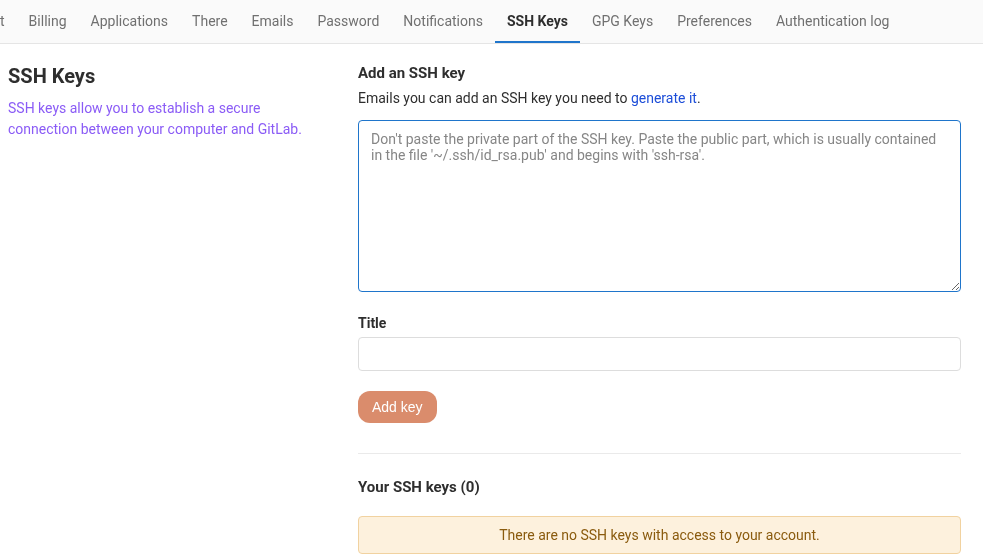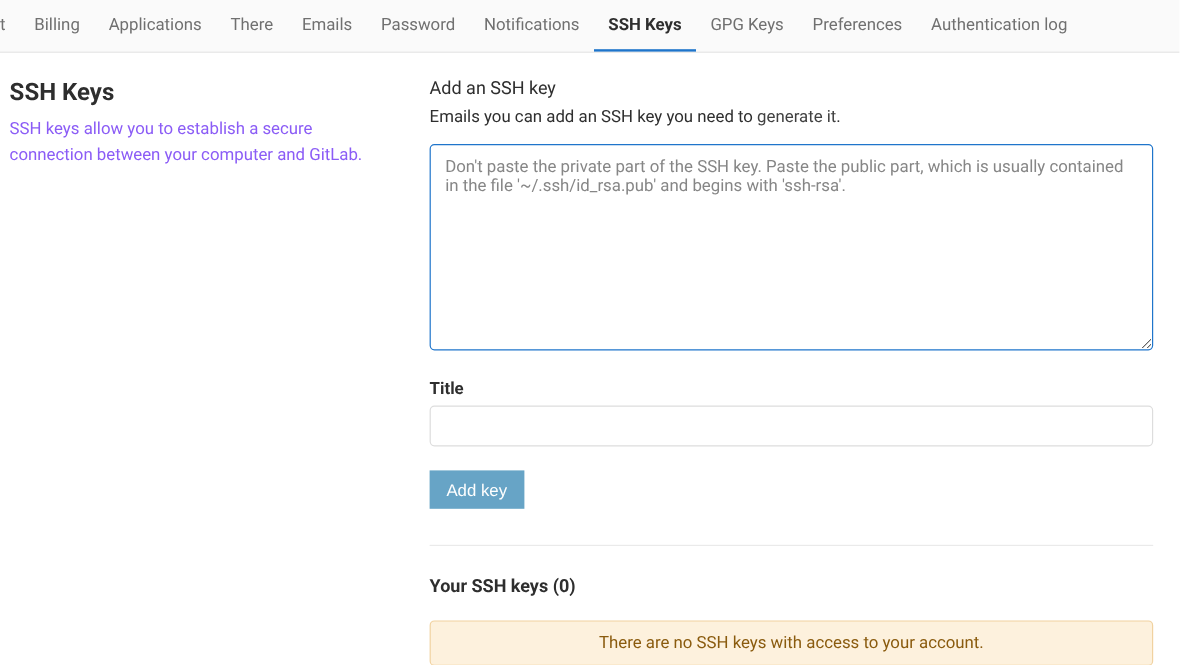--- a/index.html
+++ b/index.html
@@ -51,28 +51,28 @@
       font-weight: 700;
       margin-bottom: 10px;
       color: #2e2e2e;
     }
     .desc {
       color: #8b5cf6;
       line-height: 1.5;
     }
     h2.section-title {
       font-size: 15px;
-      font-weight: 400;
+      font-weight: 700;
       margin-bottom: 8px;
     }
     .helper {
       margin-bottom: 14px;
     }
     .helper a {
-      color: #404040;
+      color: #1d4ed8;
       text-decoration: none;
     }
     label.field-label {
       display: block;
       font-weight: 700;
       font-size: 14px;
       margin-bottom: 6px;
     }
     textarea.key-input {
       width: 100%;
@@ -93,24 +93,24 @@
       width: 100%;
       height: 34px;
       border: 1px solid #dddddd;
       border-radius: 4px;
       padding: 6px 10px;
       font-size: 14px;
       outline: none;
     }
     .form-group { margin-bottom: 20px; }
     .btn-add {
-      background: #0369a1;
+      background: #c2410c;
       color: #fff;
       border: none;
-      border-radius: 0;
+      border-radius: 12px;
       padding: 8px 14px;
       font-size: 14px;
       cursor: pointer;
       opacity: 0.6;
     }
     .divider {
       border: none;
       border-top: 1px solid #eaeaea;
       margin: 30px 0 24px 0;
     }

